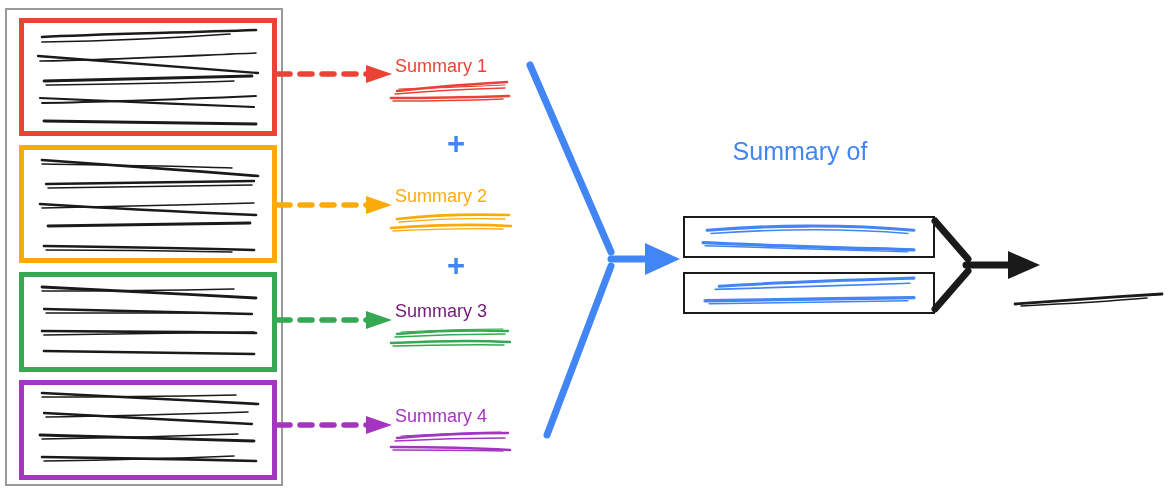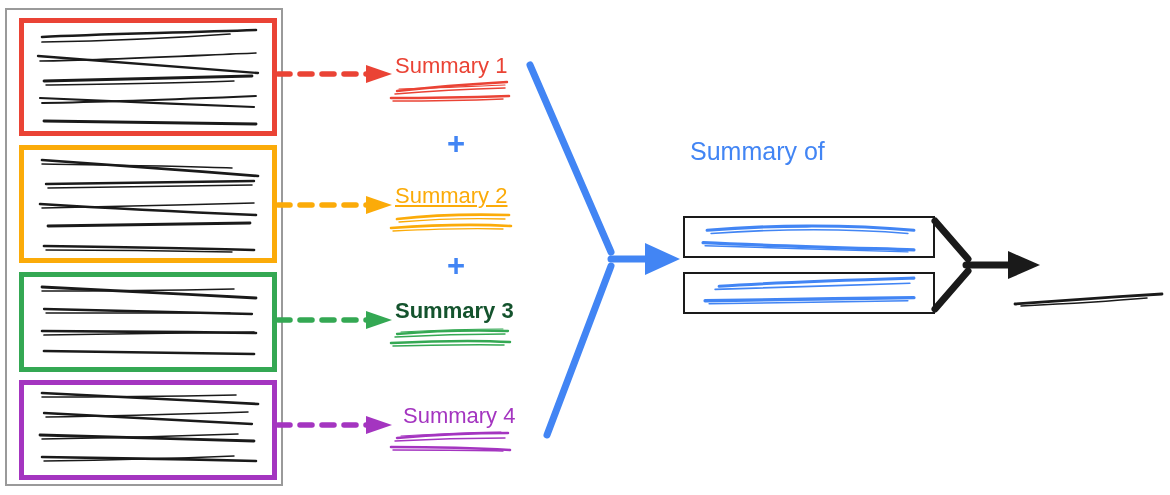--- a/index.html
+++ b/index.html
@@ -41,48 +41,48 @@
   #doc-box-purple { top: 370px; height: 100px; border-color: #A435C0; }
 
   .scribble-svg { display: block; width: 100%; height: 100%; }
 
   
   .dashed-arrow { height: 24px; width: 118px; left: 276px; }
 
   
   .summary-block { left: 395px; width: 135px; }
   .summary-label {
-    font-size: 22px;
+    font-size: 18px;
     font-weight: 400;
     line-height: 22px;
     white-space: nowrap;
   }
   .summary-scribble { width: 140px; height: 26px; margin-top: 2px; margin-left: -18px; }
   .c-red    { color: #EA4335; }
-  .c-orange { color: #FBAB09; text-decoration: underline; }
-  .c-green  { color: #14532d; font-weight: bold; }
-  .c-purple { color: #A435C0; margin-left: 8px; }
+  .c-orange { color: #FBAB09; }
+  .c-green  { color: #701a75; }
+  .c-purple { color: #A435C0; }
 
   
   .plus {
     color: #4285F4;
     font-size: 31px;
     font-weight: 700;
     line-height: 1;
     left: 447px;
   }
 
   
   #merge-arrow-blue { left: 525px; top: 60px; width: 155px; height: 380px; }
 
   
   #sos-title {
     left: 690px; top: 135px;
     width: 220px;
-    text-align: left;
+    text-align: center;
     font-size: 25px;
     line-height: 32px;
     color: #4285F4;
   }
   .sos-box {
     left: 683px;
     width: 252px;
     height: 42px;
     border: 2.5px solid #1a1a1a;
     box-sizing: border-box;

